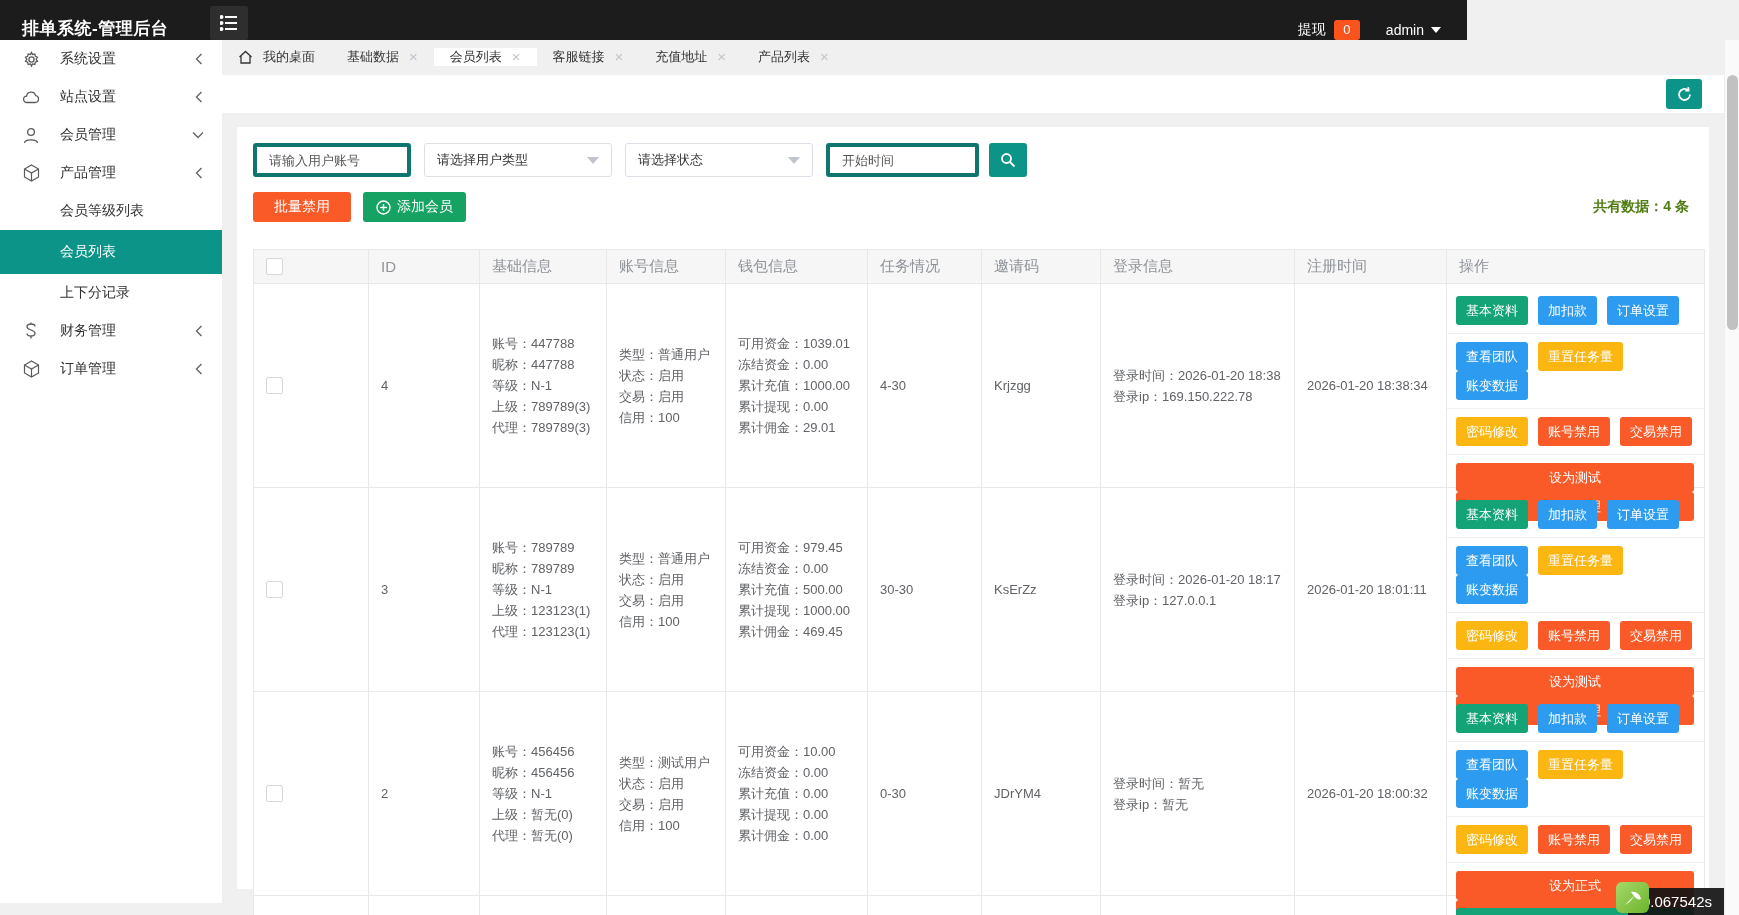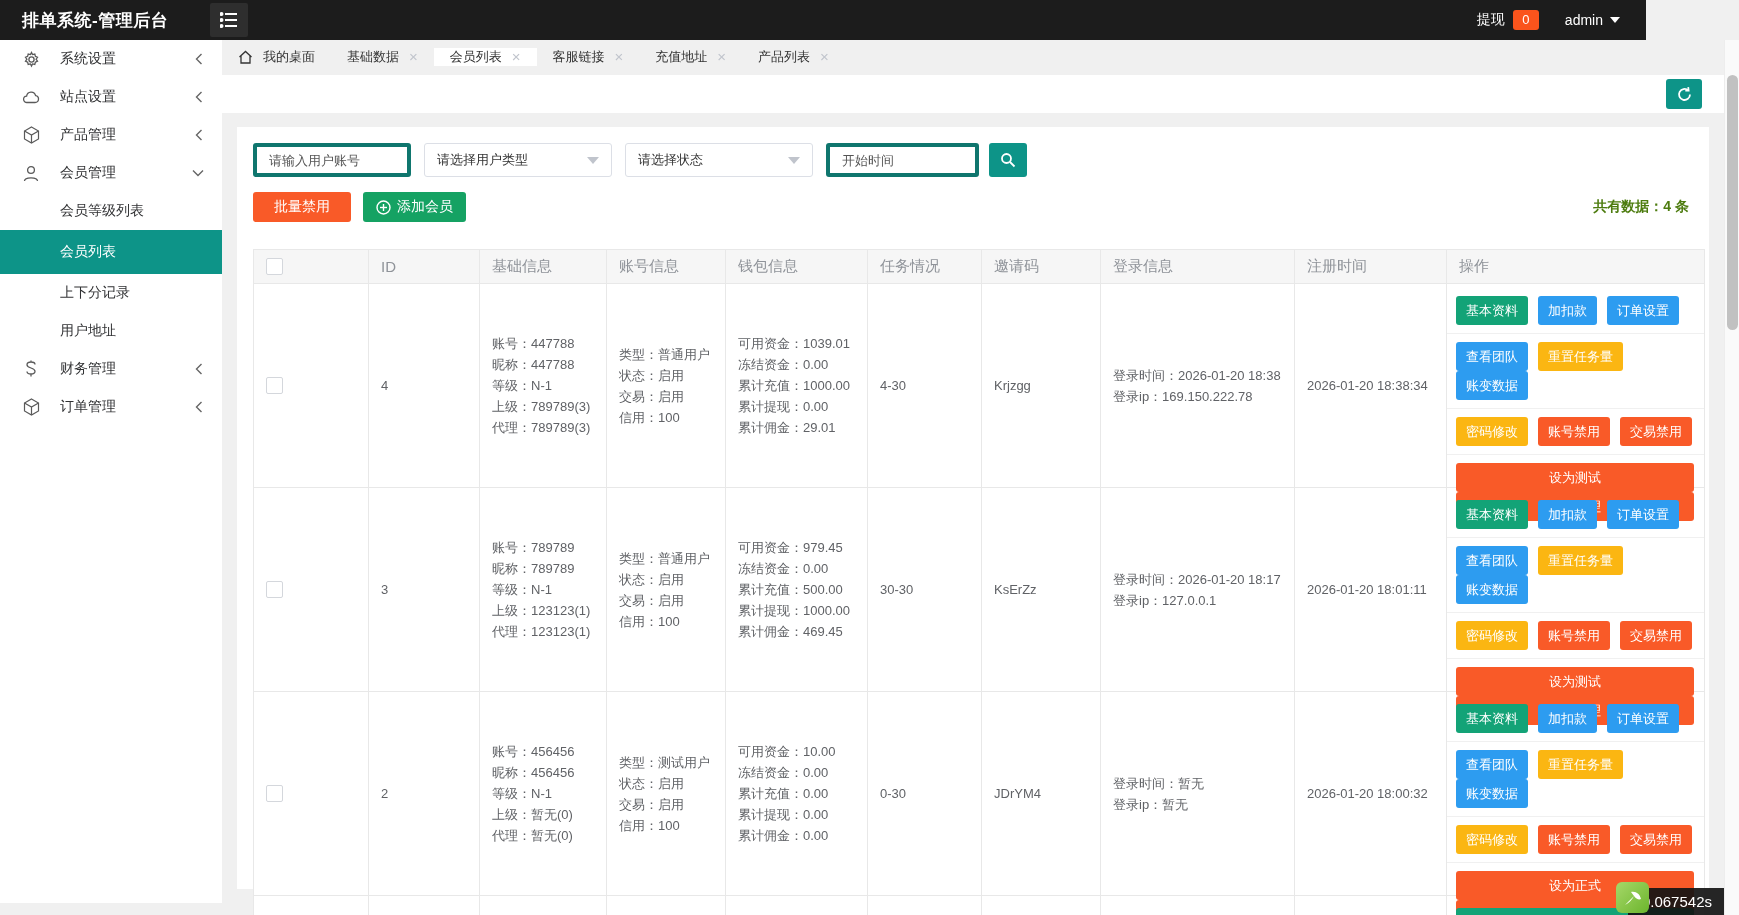--- a/index.html
+++ b/index.html
@@ -1,19 +1,19 @@
 <!DOCTYPE html>
 <html><head>
 <meta charset="utf-8">
 <style>
   * { margin:0; padding:0; box-sizing:border-box; }
   html,body { width:1739px; height:915px; overflow:hidden; font-family:"Liberation Sans","DejaVu Sans",sans-serif; background:#f0f0f0; color:#333; }
 
   
-  .topbar { position:absolute; top:0; left:0; width:1646px; height:40px; background:#1c1c1c; display:flex; align-items:center; z-index:30; }
+  .topbar { position:absolute; top:0; left:0; width:1467px; height:40px; background:#1c1c1c; display:flex; align-items:flex-end; z-index:30; }
   .app-title { color:#fff; font-size:17px; font-weight:bold; padding-left:22px; width:200px; letter-spacing:.5px; }
   .burger { width:38px; height:34px; margin-left:10px; background:#2e2e2e; border:none; border-radius:2px; display:flex; align-items:center; justify-content:center; cursor:pointer; }
   .topbar-right { margin-left:auto; display:flex; align-items:center; gap:26px; padding-right:26px; }
   .withdraw { display:flex; align-items:center; gap:8px; color:#fff; font-size:14px; cursor:pointer; }
   .badge { background:#fa541c; color:#fff; font-size:13px; min-width:26px; height:20px; line-height:20px; text-align:center; border-radius:3px; padding:0 6px; }
   .admin { display:flex; align-items:center; gap:7px; color:#fff; font-size:14px; cursor:pointer; }
   .caret-down-white { width:0; height:0; border-left:5px solid transparent; border-right:5px solid transparent; border-top:6px solid #fff; }
 
   
   .sidebar { position:absolute; top:40px; left:0; bottom:12px; width:222px; background:#fff; z-index:20; }
@@ -128,50 +128,49 @@
       </span>
       <span>站点设置</span>
       <span class="arrow">
         <svg width="10" height="12" viewBox="0 0 10 12" fill="none" stroke="currentColor" stroke-width="1.4">
           <polyline points="7.5,1 2.5,6 7.5,11"></polyline>
         </svg>
       </span>
     </div>
     <div class="menu-item">
       <span class="mi-icon">
+        <svg width="16" height="17" viewBox="0 0 16 17" fill="none" stroke="currentColor" stroke-width="1.3">
+          <circle cx="8" cy="5" r="3.4"></circle>
+          <path d="M1.5 16 C1.5 11.8 14.5 11.8 14.5 16"></path>
+        </svg>
+      </span>
+      <span>会员管理</span>
+      <span class="arrow">
+        <svg width="12" height="10" viewBox="0 0 12 10" fill="none" stroke="currentColor" stroke-width="1.4">
+          <polyline points="1,2.5 6,7.5 11,2.5"></polyline>
+        </svg>
+      </span>
+    </div>
+    <div class="menu-item">
+      <span class="mi-icon">
         <svg width="17" height="18" viewBox="0 0 17 18" fill="none" stroke="currentColor" stroke-width="1.2">
           <path d="M8.5 1 L15.5 5 V13 L8.5 17 L1.5 13 V5 Z"></path>
           <path d="M1.5 5 L8.5 9 L15.5 5 M8.5 9 V17"></path>
         </svg>
       </span>
       <span>产品管理</span>
       <span class="arrow">
         <svg width="10" height="12" viewBox="0 0 10 12" fill="none" stroke="currentColor" stroke-width="1.4">
           <polyline points="7.5,1 2.5,6 7.5,11"></polyline>
         </svg>
       </span>
     </div>
-    <div class="menu-item">
-      <span class="mi-icon">
-        <svg width="16" height="17" viewBox="0 0 16 17" fill="none" stroke="currentColor" stroke-width="1.3">
-          <circle cx="8" cy="5" r="3.4"></circle>
-          <path d="M1.5 16 C1.5 11.8 14.5 11.8 14.5 16"></path>
-        </svg>
-      </span>
-      <span>会员管理</span>
-      <span class="arrow">
-        <svg width="12" height="10" viewBox="0 0 12 10" fill="none" stroke="currentColor" stroke-width="1.4">
-          <polyline points="1,2.5 6,7.5 11,2.5"></polyline>
-        </svg>
-      </span>
-    </div>
     <div class="submenu-item">会员等级列表</div>
     <div class="submenu-item active">会员列表</div>
     <div class="submenu-item">上下分记录</div>
-    <div class="submenu-item">用户地址</div>
     <div class="menu-item">
       <span class="mi-icon">
         <svg width="12" height="18" viewBox="0 0 12 18" fill="none" stroke="currentColor" stroke-width="1.3">
           <path d="M10 4.5 C10 2.8 8.2 2 6 2 C3.8 2 2 2.9 2 4.7 C2 8.6 10 7.4 10 11.3 C10 13.1 8.2 14 6 14 C3.8 14 2 13.2 2 11.5 M6 0.5 V2 M6 14 V16.5"></path>
         </svg>
       </span>
       <span>财务管理</span>
       <span class="arrow">
         <svg width="10" height="12" viewBox="0 0 10 12" fill="none" stroke="currentColor" stroke-width="1.4">
           <polyline points="7.5,1 2.5,6 7.5,11"></polyline>

